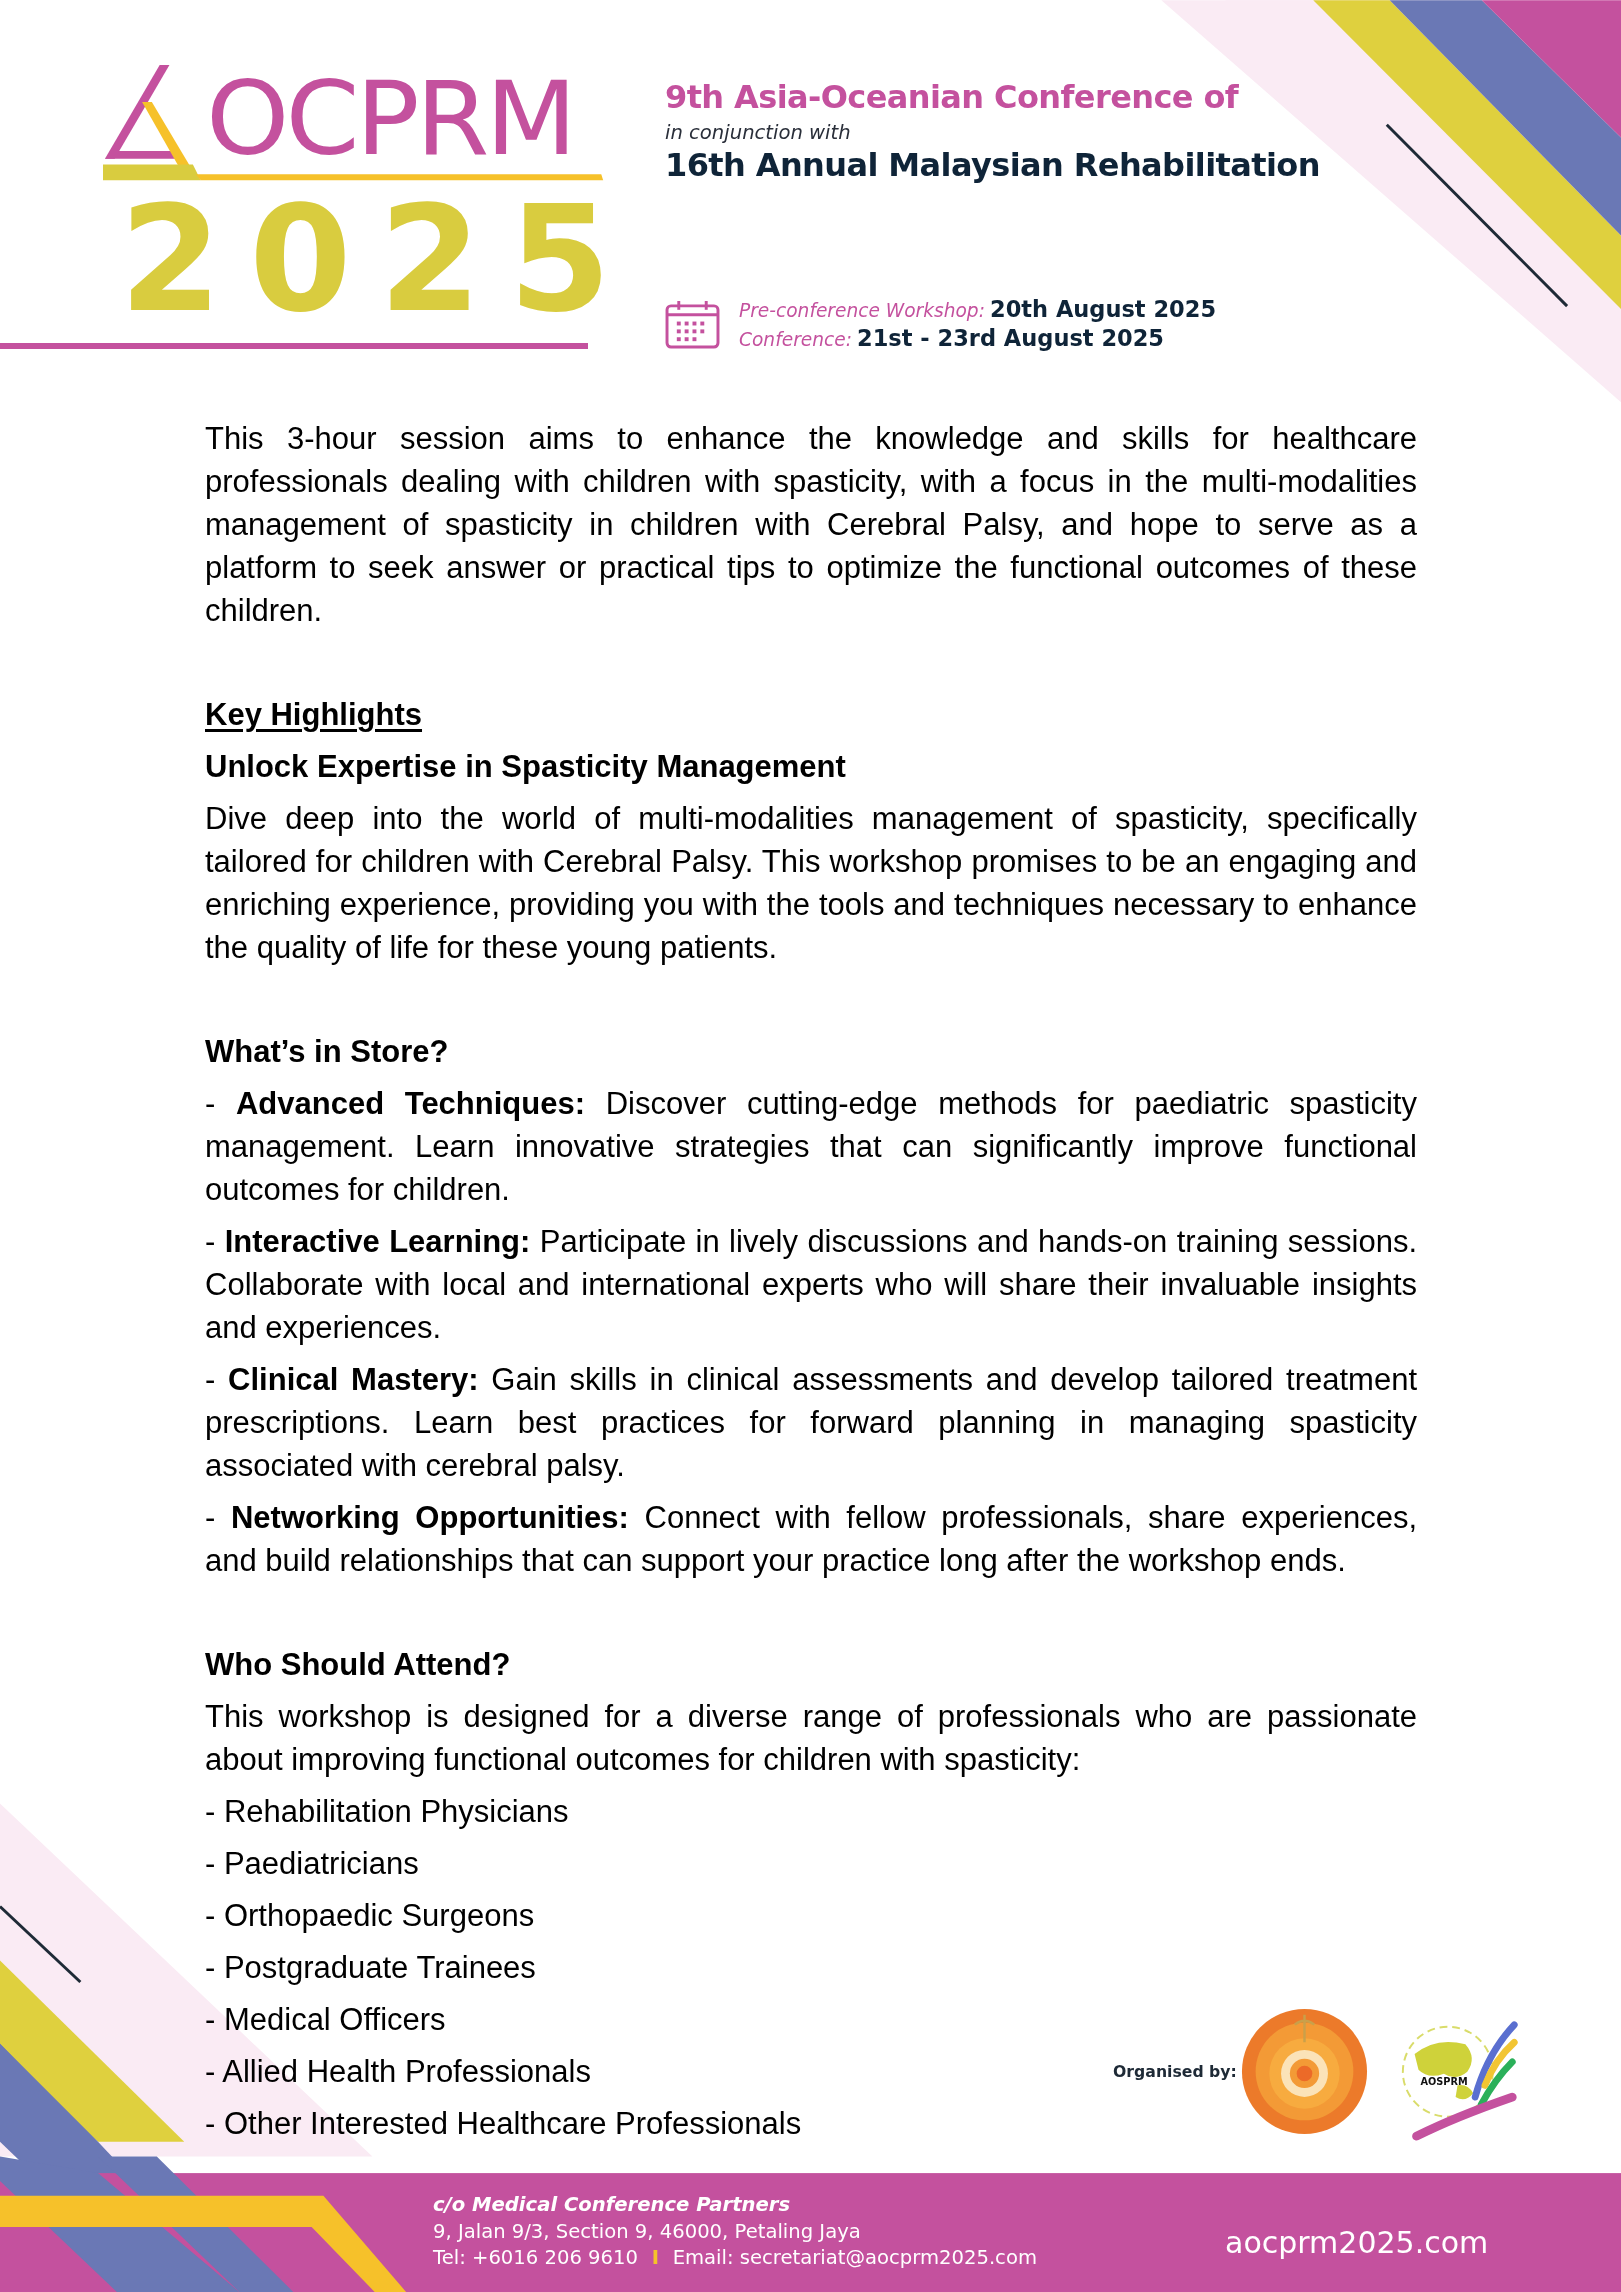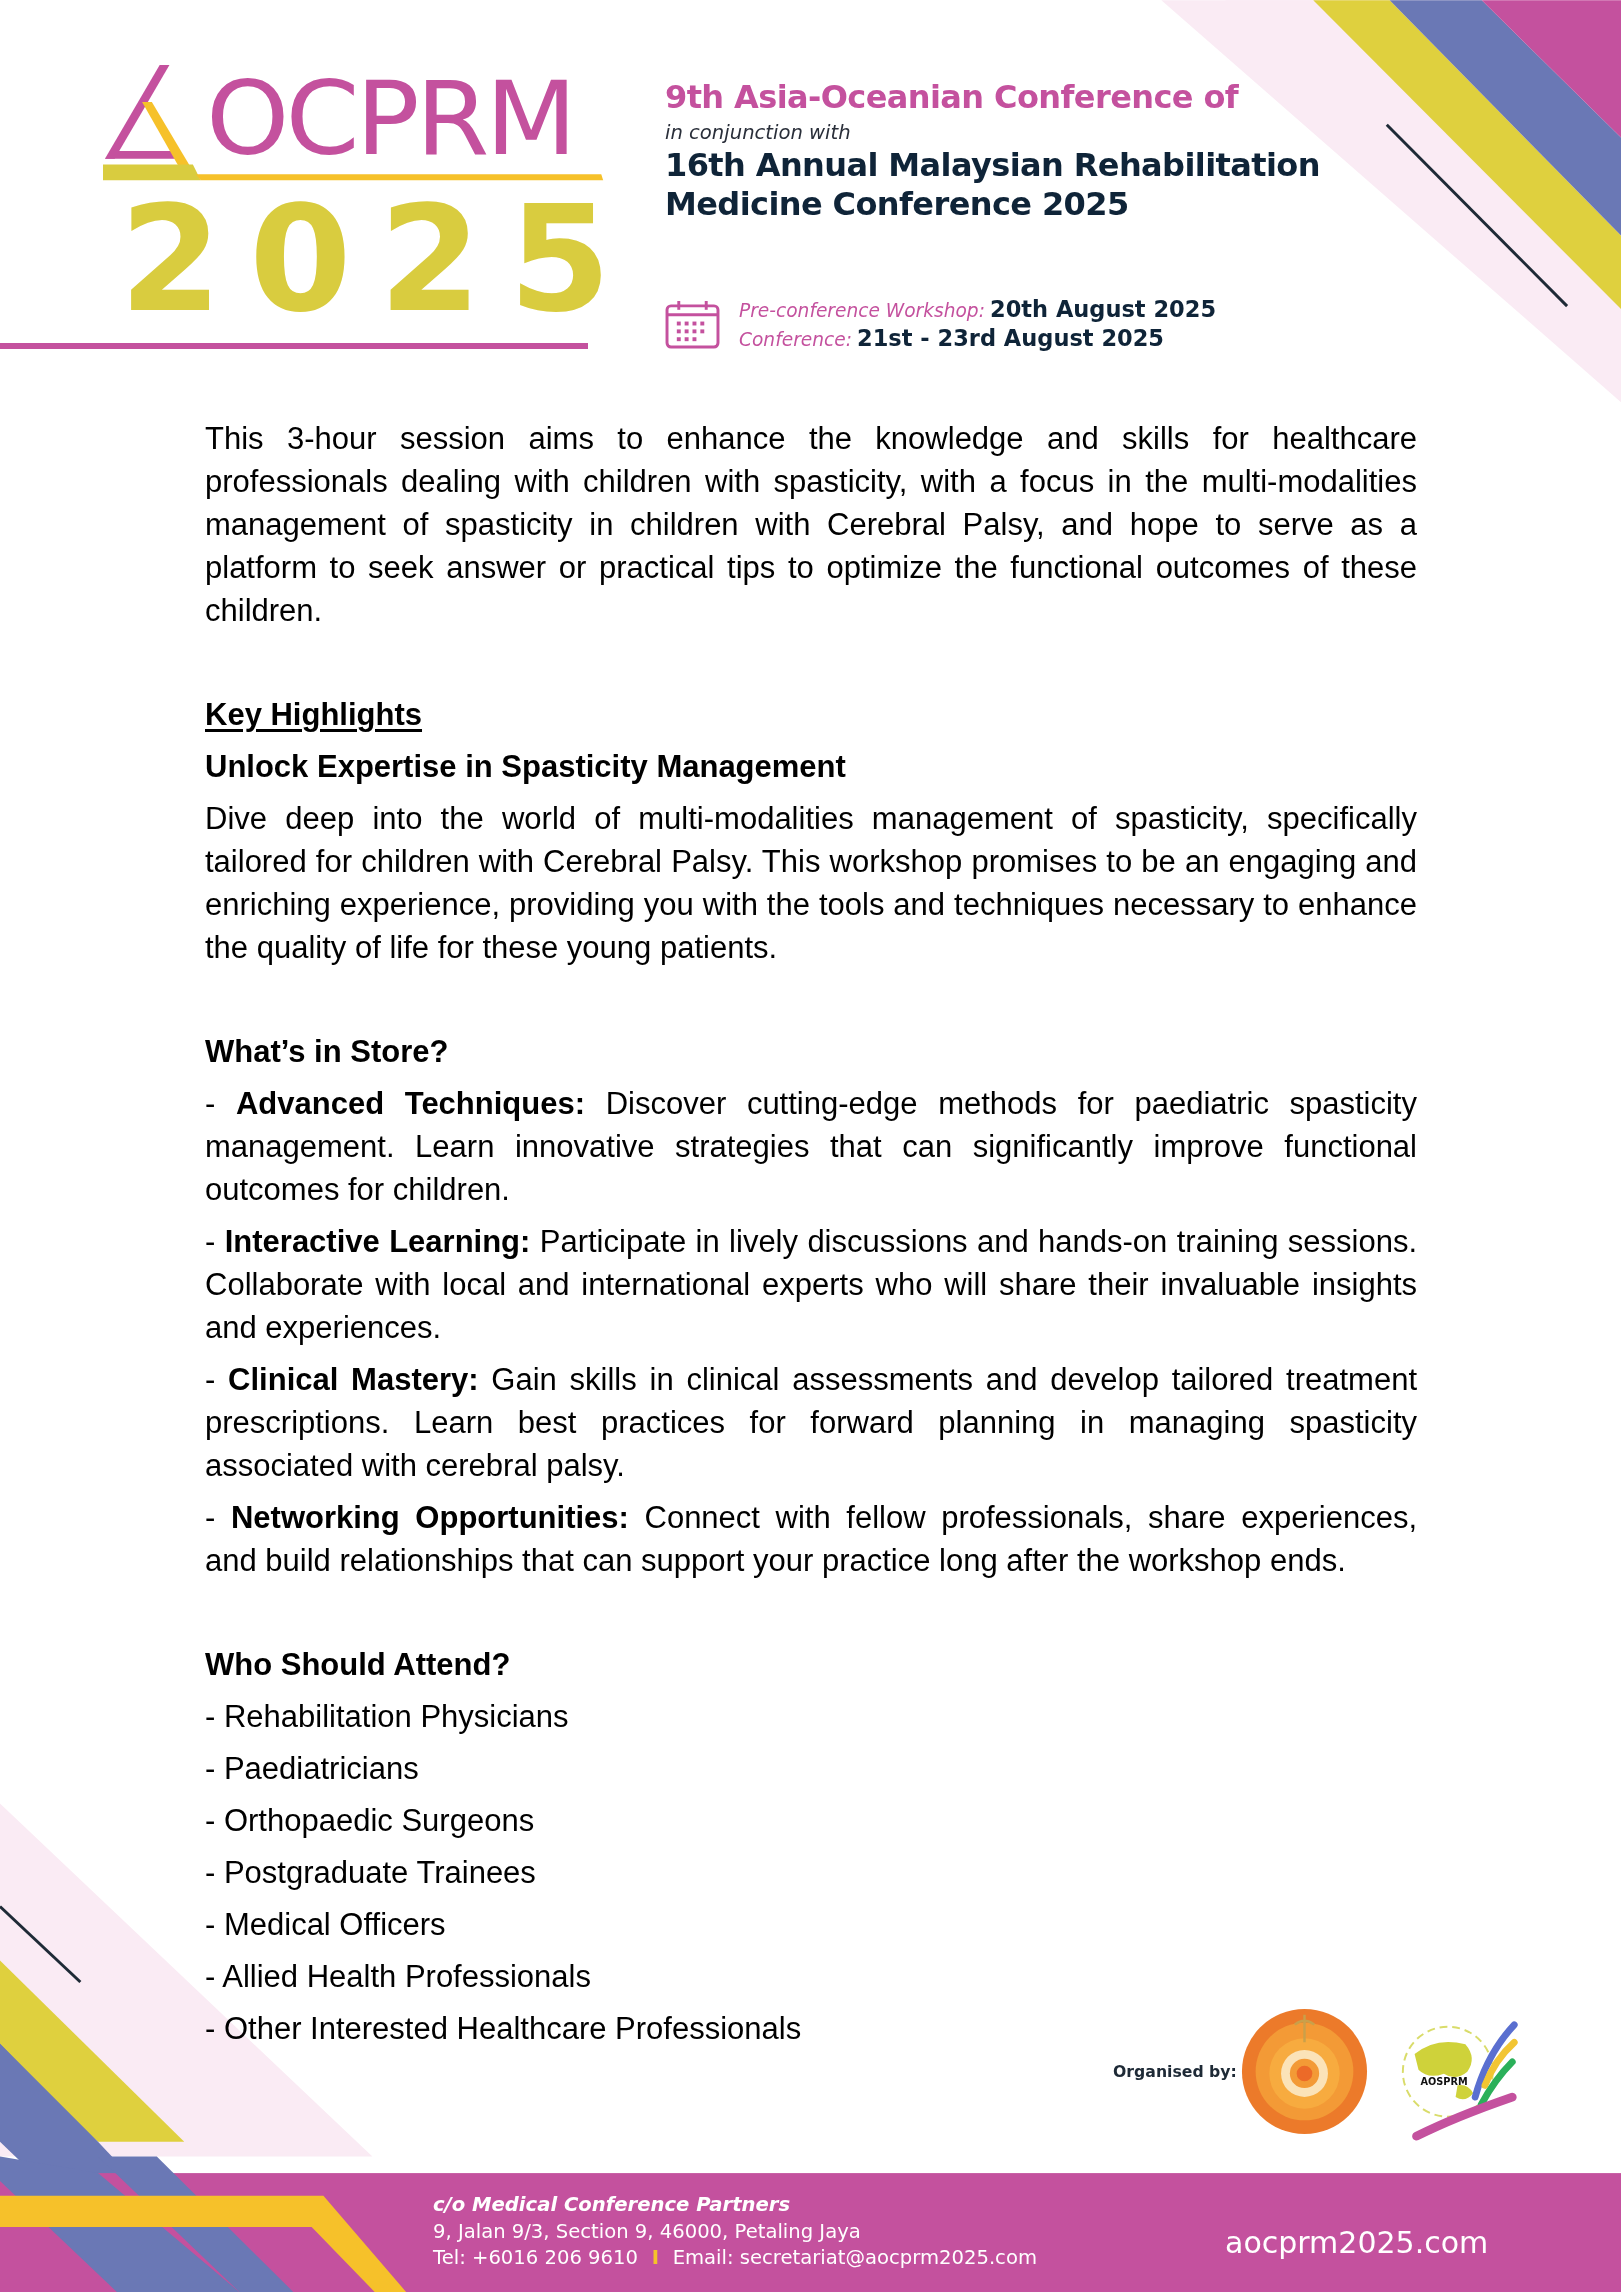--- a/index.html
+++ b/index.html
@@ -95,21 +95,20 @@
   </svg>
   <div class="logo-word">OCPRM</div>
   <div class="logo-year">2025</div>
 </div>
 <div class="logo-underline"></div>
 
 <div class="conf-block">
   <div class="conf-line1">9th Asia-Oceanian Conference of</div>
   <div class="conf-conj">in conjunction with</div>
   <div class="conf-line3">16th Annual Malaysian Rehabilitation</div>
-  <div class="conf-line4">Medicine Conference 2025</div>
 </div>
 
 <div class="dates">
   <svg class="cal-icon" viewBox="0 0 56 50" xmlns="http://www.w3.org/2000/svg">
     <rect x="2" y="6" width="52" height="42" rx="4" fill="none" stroke="#c4519e" stroke-width="3"></rect>
     <line x1="2" y1="15" x2="54" y2="15" stroke="#c4519e" stroke-width="3"></line>
     <line x1="14" y1="1" x2="14" y2="10" stroke="#c4519e" stroke-width="3"></line>
     <line x1="42" y1="1" x2="42" y2="10" stroke="#c4519e" stroke-width="3"></line>
     <g fill="#c4519e">
       <rect x="12" y="22" width="4" height="4"></rect>
@@ -145,20 +144,21 @@
   <div class="gap"></div>
 
   <p class="bold">What’s in Store?</p>
   <p><span>- </span><span class="bold">Advanced Techniques:</span> <span>Discover cutting-edge methods for paediatric spasticity management. Learn innovative strategies that can significantly improve functional outcomes for children.</span></p>
   <p><span>- </span><span class="bold">Interactive Learning:</span> <span>Participate in lively discussions and hands-on training sessions. Collaborate with local and international experts who will share their invaluable insights and experiences.</span></p>
   <p><span>- </span><span class="bold">Clinical Mastery:</span> <span>Gain skills in clinical assessments and develop tailored treatment prescriptions. Learn best practices for forward planning in managing spasticity associated with cerebral palsy.</span></p>
   <p><span>- </span><span class="bold">Networking Opportunities:</span> <span>Connect with fellow professionals, share experiences, and build relationships that can support your practice long after the workshop ends.</span></p>
   <div class="gap"></div>
 
   <p class="bold">Who Should Attend?</p>
+  <p>This workshop is designed for a diverse range of professionals who are passionate about improving functional outcomes for children with spasticity:</p>
   <p class="list-item">- Rehabilitation Physicians</p>
   <p class="list-item">- Paediatricians</p>
   <p class="list-item">- Orthopaedic Surgeons</p>
   <p class="list-item">- Postgraduate Trainees</p>
   <p class="list-item">- Medical Officers</p>
   <p class="list-item">- Allied Health Professionals</p>
   <p class="list-item">- Other Interested Healthcare Professionals</p>
 </div>
 
 <div class="org">

